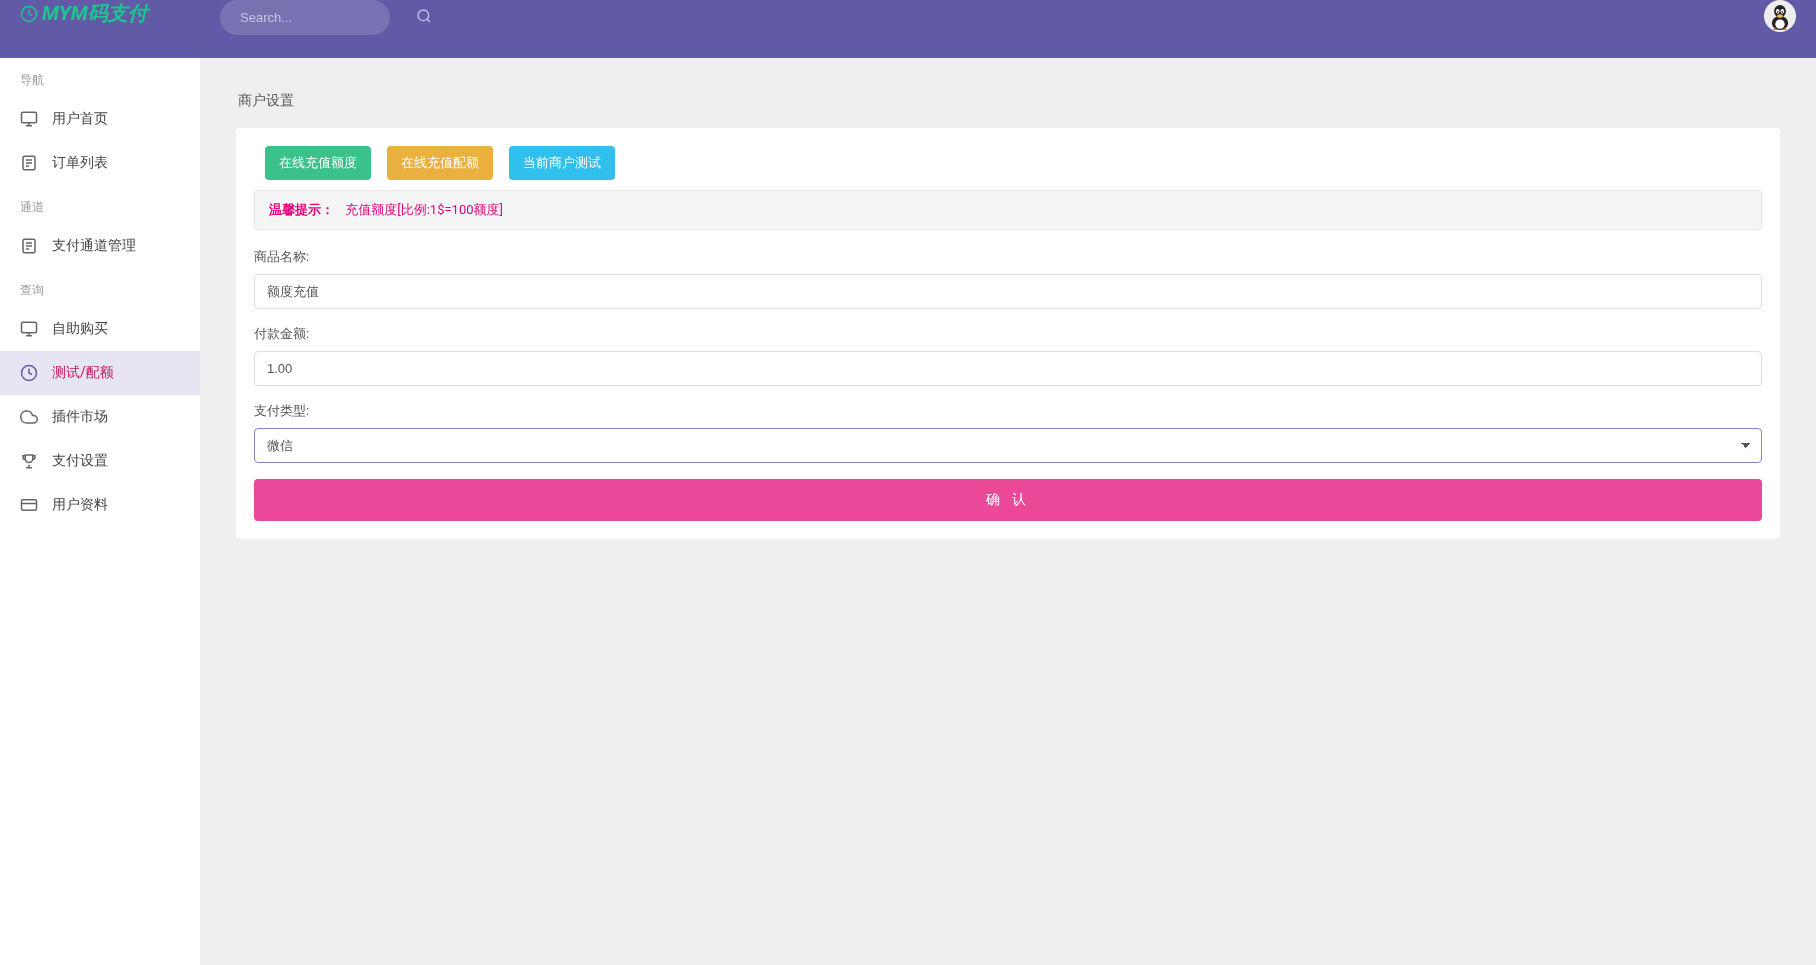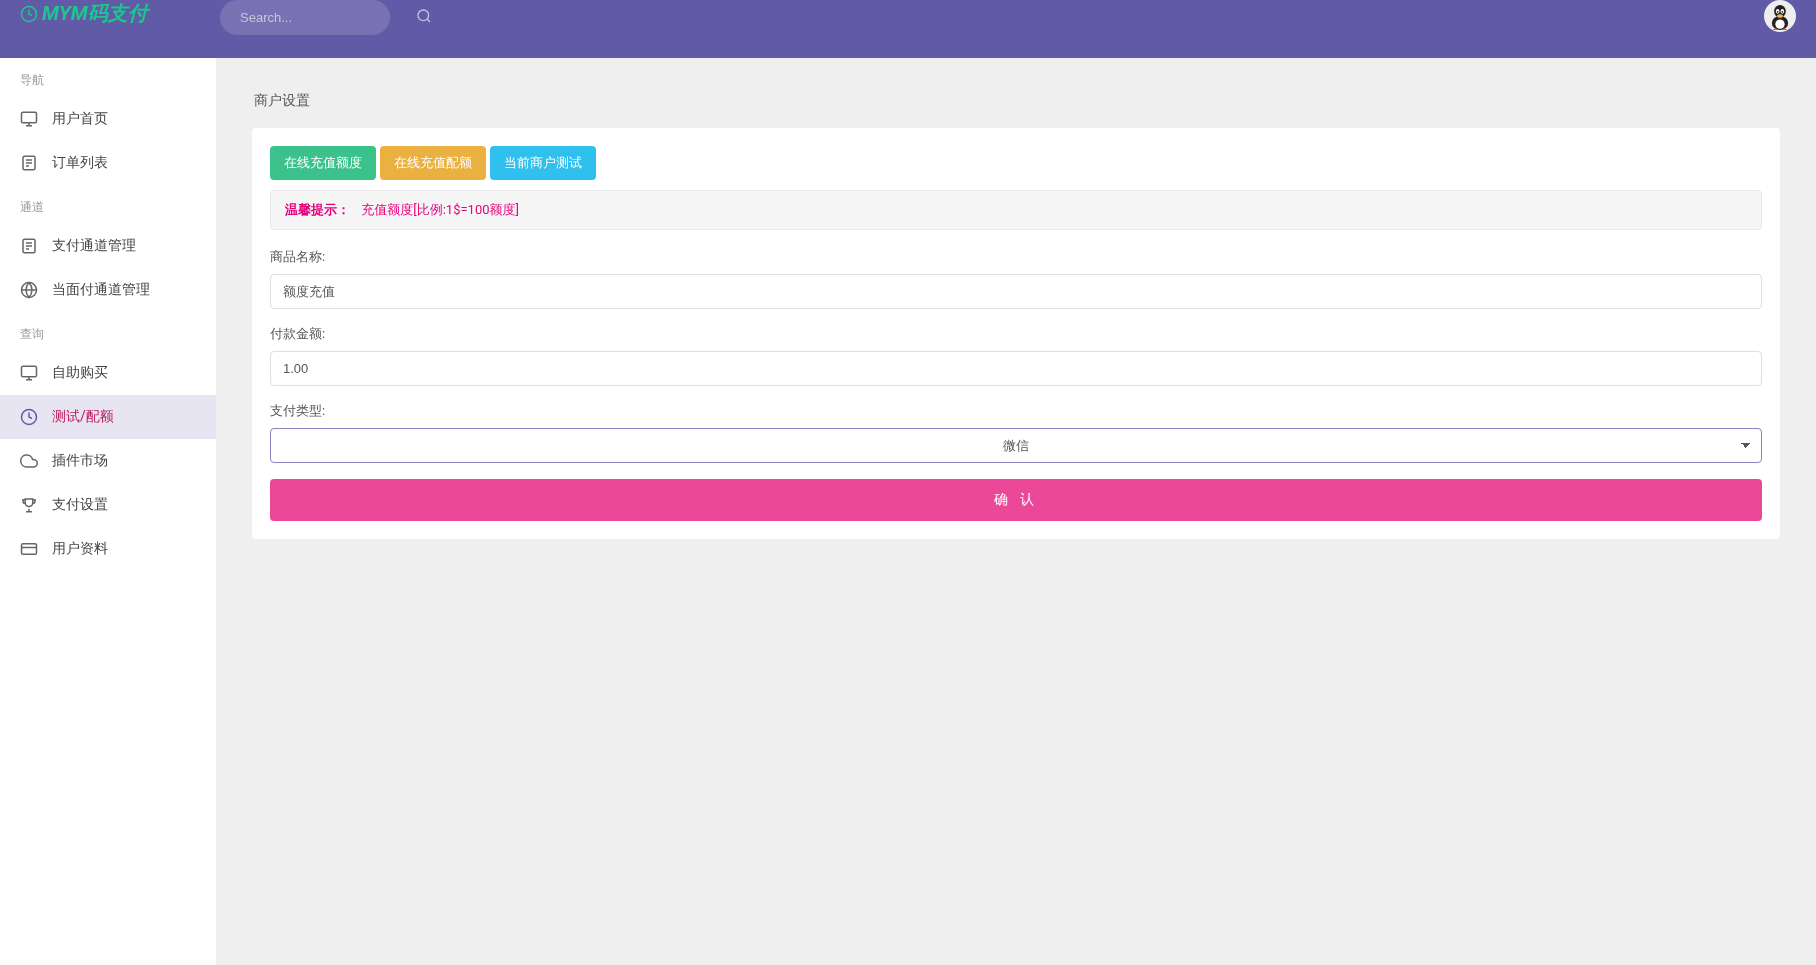--- a/index.html
+++ b/index.html
@@ -57,21 +57,21 @@
   border-radius: 50%;
   background: #eee;
   display: flex;
   align-items: center;
   justify-content: center;
   overflow: hidden;
 }
 .avatar svg { width: 28px; height: 28px; }
 .container { display: flex; min-height: calc(100vh - 58px); }
 .sidebar {
-  width: 216px;
+  width: 200px;
   background: #fff;
 }
 .sidebar-section-title {
   font-size: 12px;
   color: #999;
   padding: 14px 20px 8px;
 }
 .sidebar-item {
   display: flex;
   align-items: center;
@@ -105,22 +105,23 @@
   color: #555;
 }
 .card {
   background: #fff;
   margin: 0 20px 20px;
   border-radius: 4px;
   padding: 18px;
 }
 .tab-buttons {
   display: flex;
-  gap: 4px;
+  gap: 16px;
   margin-bottom: 10px;
+  margin-left: 11px;
 }
 .btn {
   padding: 8px 14px;
   border: none;
   border-radius: 4px;
   color: #fff;
   font-size: 13px;
   cursor: pointer;
 }
 .btn-green { background: #3ac28a; }
@@ -152,21 +153,20 @@
   color: #555;
   background: #fff;
 }
 .form-select {
   border: 1px solid #8b85c4;
   appearance: none;
   background-image: linear-gradient(45deg, transparent 50%, #555 50%), linear-gradient(135deg, #555 50%, transparent 50%);
   background-position: calc(100% - 15px) center, calc(100% - 10px) center;
   background-size: 5px 5px, 5px 5px;
   background-repeat: no-repeat;
-  text-align: center;
 }
 .btn-submit {
   width: 100%;
   background: #ec4899;
   color: #fff;
   padding: 12px;
   border: none;
   border-radius: 4px;
   font-size: 14px;
   cursor: pointer;
@@ -242,30 +242,20 @@
       <span class="icon">
           <svg width="18" height="18" viewBox="0 0 24 24" fill="none" stroke="currentColor" stroke-width="2">
             <rect x="4" y="3" width="16" height="18" rx="2"></rect>
             <line x1="8" y1="8" x2="16" y2="8"></line>
             <line x1="8" y1="12" x2="16" y2="12"></line>
             <line x1="8" y1="16" x2="12" y2="16"></line>
           </svg>
         </span>
       <span>支付通道管理</span>
     </div>
-    <div class="sidebar-item">
-      <span class="icon">
-          <svg width="18" height="18" viewBox="0 0 24 24" fill="none" stroke="currentColor" stroke-width="2">
-            <circle cx="12" cy="12" r="10"></circle>
-            <line x1="2" y1="12" x2="22" y2="12"></line>
-            <path d="M12 2a15.3 15.3 0 0 1 4 10 15.3 15.3 0 0 1-4 10 15.3 15.3 0 0 1-4-10 15.3 15.3 0 0 1 4-10z"></path>
-          </svg>
-        </span>
-      <span>当面付通道管理</span>
-    </div>
 
     <div class="sidebar-section-title">查询</div>
     <div class="sidebar-item">
       <span class="icon">
           <svg width="18" height="18" viewBox="0 0 24 24" fill="none" stroke="currentColor" stroke-width="2">
             <rect x="2" y="3" width="20" height="14" rx="2"></rect>
             <line x1="8" y1="21" x2="16" y2="21"></line>
             <line x1="12" y1="17" x2="12" y2="21"></line>
           </svg>
         </span>

